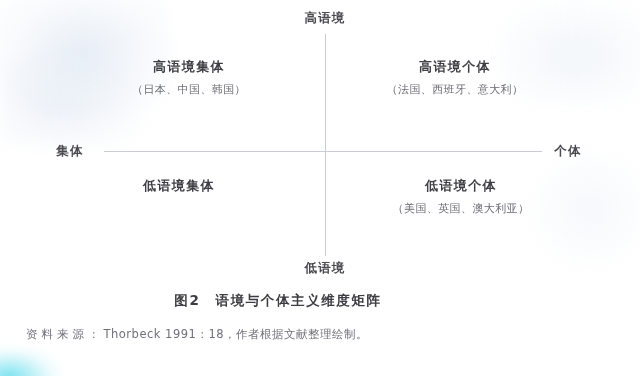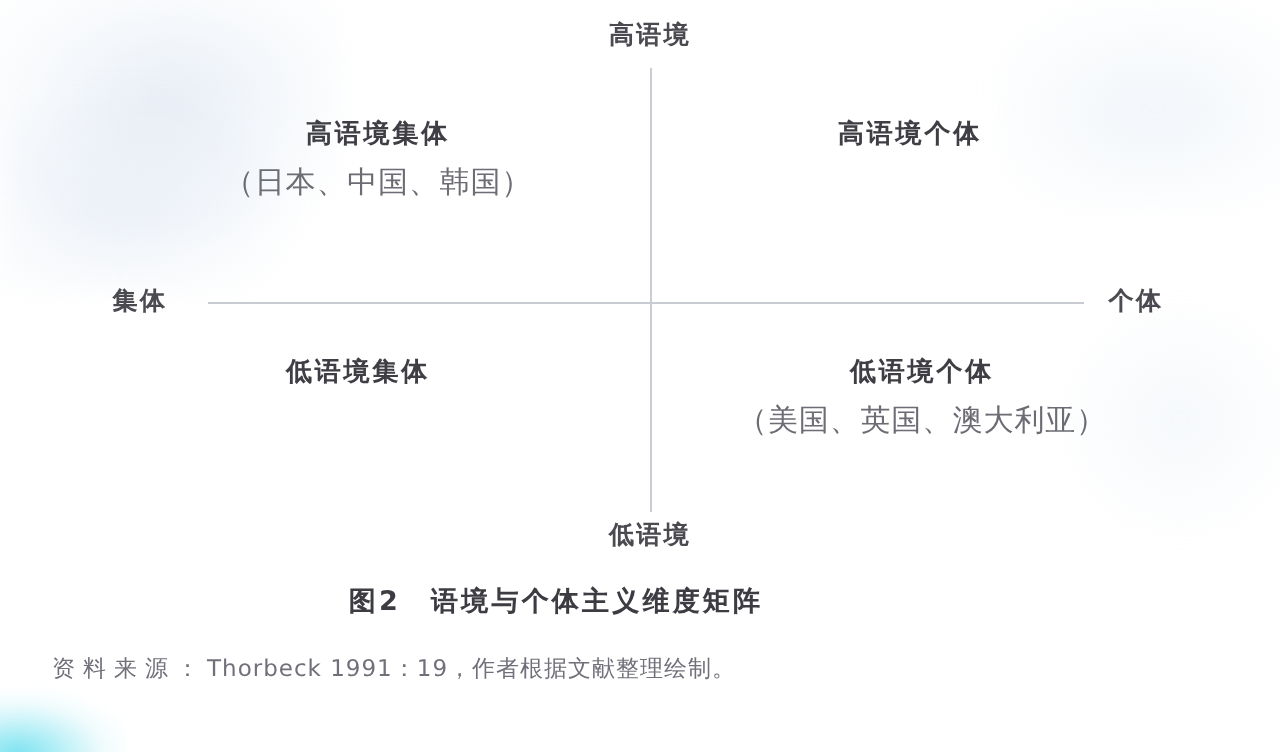--- a/index.html
+++ b/index.html
@@ -145,21 +145,21 @@
 
   .quad-title {
     font-size: 13px;
     font-weight: 700;
     color: #3e3e44;
     letter-spacing: 1.4px;
     white-space: nowrap;
     text-align: center;
   }
   .quad-sub {
-    font-size: 15px;
+    font-size: 11px;
     font-weight: 400;
     color: #6c6c74;
     letter-spacing: 0.4px;
     white-space: nowrap;
     text-align: center;
   }
 
   
   .caption-wrap {
     position: absolute;
@@ -213,33 +213,34 @@
     <div class="axis-label axis-left">集体</div>
     <div class="axis-label axis-right">个体</div>
 
     <div class="quad q-tl">
       <div class="quad-title">高语境集体</div>
       <div class="quad-sub">（日本、中国、韩国）</div>
     </div>
 
     <div class="quad q-tr">
       <div class="quad-title">高语境个体</div>
+      <div class="quad-sub">（法国、西班牙、意大利）</div>
     </div>
 
     <div class="quad q-bl">
       <div class="quad-title">低语境集体</div>
     </div>
 
     <div class="quad q-br">
       <div class="quad-title">低语境个体</div>
       <div class="quad-sub">（美国、英国、澳大利亚）</div>
     </div>
 
   </div>
 
   <div class="caption-wrap">
     <div class="caption-title">图2　语境与个体主义维度矩阵</div>
     <div class="caption-source">
-      <span class="src-key">资料来源：</span><span>Thorbeck</span>&nbsp;<span>1991</span><span>：19</span><span>，作者根据文献整理绘制。</span>
+      <span class="src-key">资料来源：</span><span>Thorbeck</span>&nbsp;<span>1991</span><span>：18</span><span>，作者根据文献整理绘制。</span>
     </div>
   </div>
 
 </div>
 
 </body></html>

